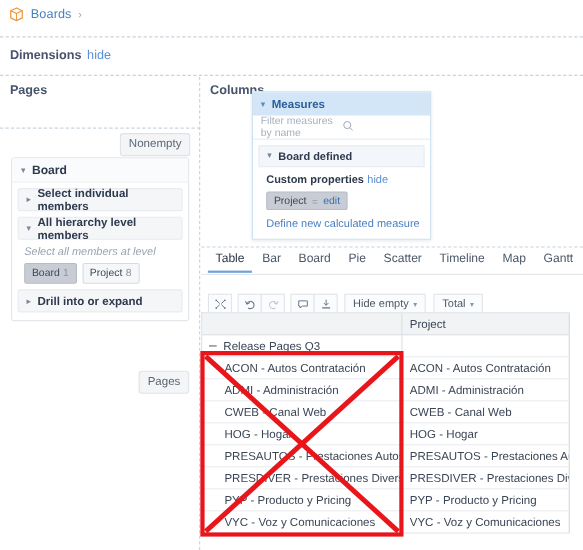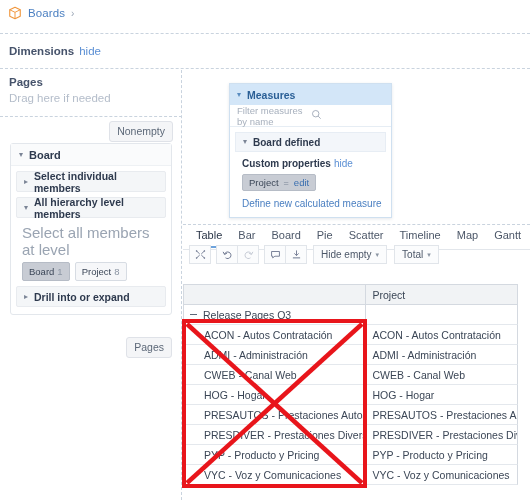--- a/index.html
+++ b/index.html
@@ -95,21 +95,21 @@
     margin-bottom: 5px;
   }
   .acc-row.open { background: #f4f6f8; }
   .acc-txt { font-size: 10.5px; color: #2e3a4e; font-weight: 700; margin-left: 6px; }
   .chev {
     font-size: 8px; color: #7b8596; line-height: 1;
     display: inline-block;
   }
   .chev.right { transform: none; }
   .level-box { padding: 1px 0 5px 6px; }
-  .level-hint { font-size: 15px; color: #9aa4b2; margin-bottom: 4px; }
+  .level-hint { font-size: 10px; color: #9aa4b2; margin-bottom: 4px; font-style: italic; }
   .chips { display: flex; gap: 5px; }
   .chip {
     font-size: 9.5px; color: #3c4758;
     border: 1px solid #d7dce3; border-radius: 2px;
     padding: 3px 6px; background: #f6f7f9;
   }
   .chip.sel { background: #c8ccd4; border-color: #b6bcc6; }
   .chip .cnt { color: #8b95a3; margin-left: 3px; }
 
   .pages-btn2 { position: absolute; right: 10px; top: 220px; }
@@ -171,23 +171,23 @@
   }
   .tab {
     font-size: 11px; color: #4c5768;
     padding: 1px 7px 5px 7px;
     margin-right: 2px;
   }
   .tab.active { color: #2b3648; border-bottom: 2px solid #6ea3dc; }
 
   
   .toolbar {
-    position: absolute; left: 183px; top: 240px;
+    position: absolute; left: 183px; top: 267px;
     width: 347px; height: 24px;
-    display: flex; align-items: flex-end;
+    display: flex; align-items: flex-start;
     padding-left: 6px; gap: 0;
   }
   .tgrp { display: flex; }
   .tbtn {
     width: 22px; height: 19px;
     border: 1px solid #e1e5ea;
     background: #fbfcfd;
     display: flex; align-items: center; justify-content: center;
     margin-right: -1px;
   }
@@ -259,21 +259,20 @@
 
   <div class="dim-strip">
     <span class="dim-label">Dimensions</span>
     <span class="dim-hide">hide</span>
   </div>
 
   <div class="left-col">
 
     <div class="pages-zone">
       <div class="zone-title">Pages</div>
-      <div class="zone-hint">Drag here if needed</div>
     </div>
 
     <div class="rows-zone">
 
       <div class="btn-grey nonempty-btn">Nonempty</div>
 
       <div class="board-card">
         <div class="board-hdr">
           <span class="chev">▾</span>
           <span class="board-hdr-txt">Board</span>
@@ -308,20 +307,21 @@
           </div>
 
         </div>
       </div>
 
       <div class="btn-grey pages-btn2">Pages</div>
     </div>
   </div>
 
   <div class="cols-zone">
+    <div class="zone-title">Columns</div>
 
     <div class="measures-pop">
       <div class="meas-hdr">
         <span class="chev" style="color:#5a8cc0">▾</span>
         <span class="meas-hdr-txt">Measures</span>
       </div>
       <div class="meas-filter">
         <span>Filter measures by name</span>
         <span>
           <svg viewBox="0 0 14 14" width="11" height="11">

